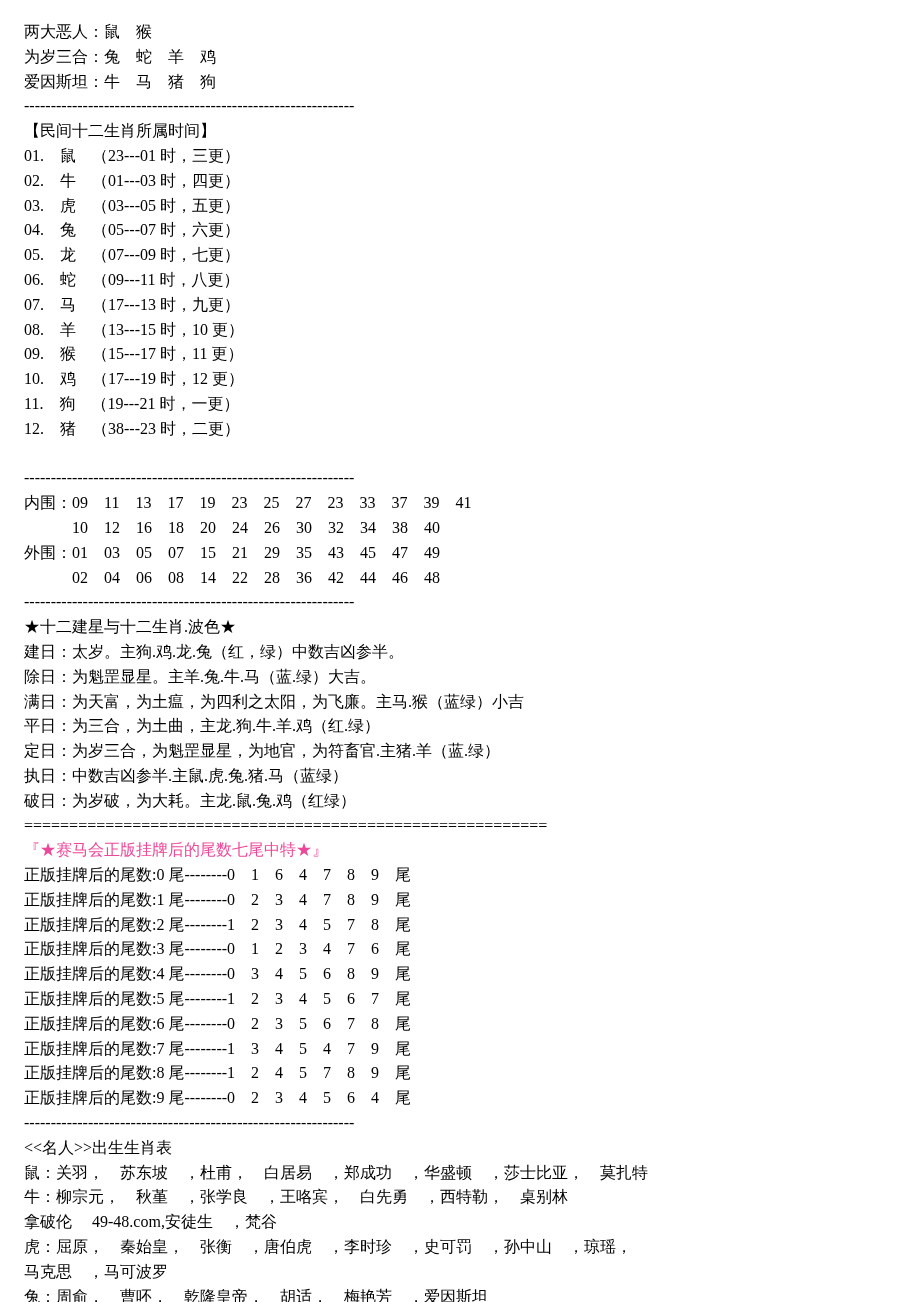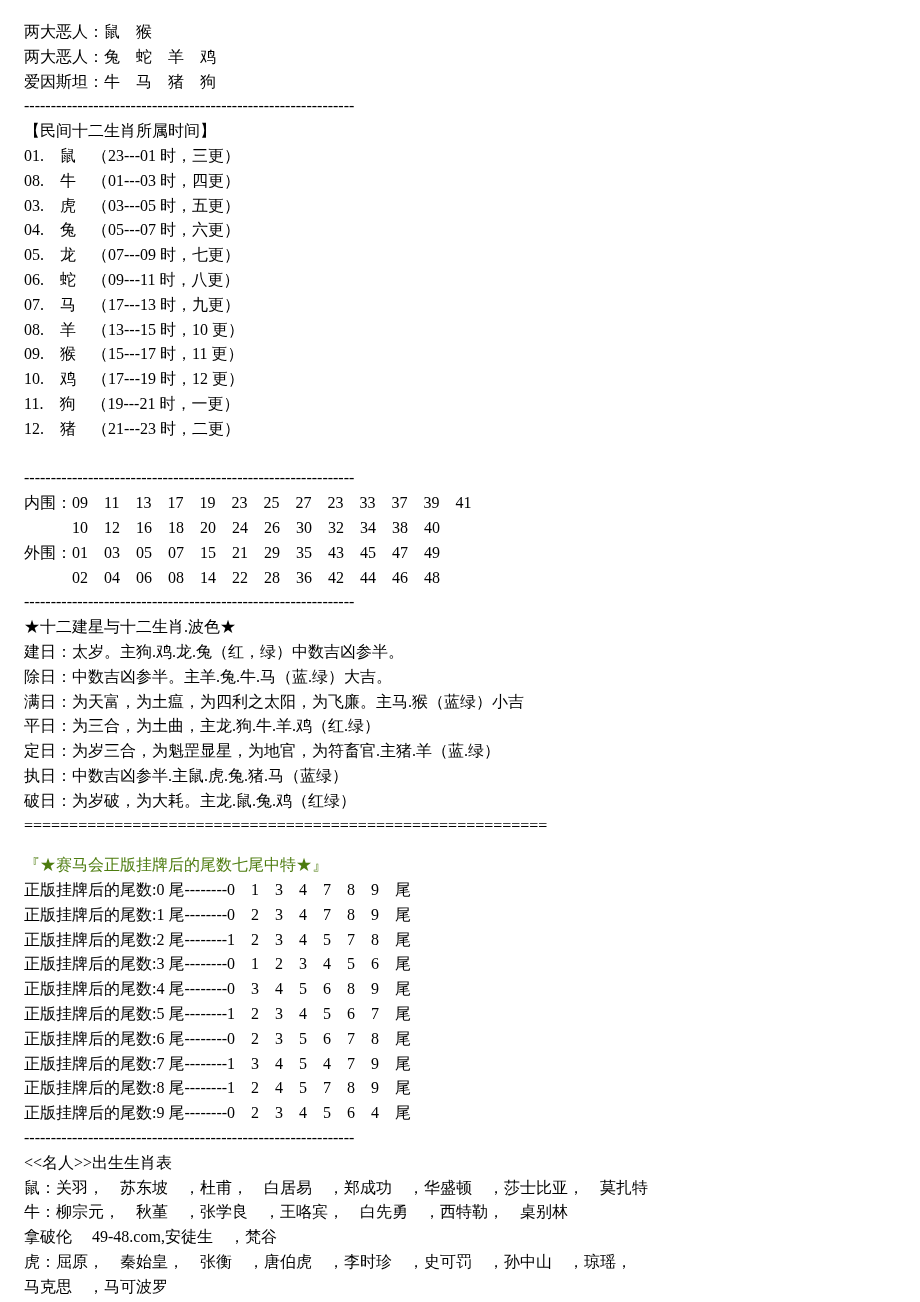--- a/index.html
+++ b/index.html
@@ -8,68 +8,68 @@
     line-height: 1.55;
     color: #000;
     background: #fff;
     margin: 0;
     padding: 20px 20px 20px 24px;
     width: 920px;
     box-sizing: border-box;
     white-space: nowrap;
   }
   .line { display: block; }
-  .magenta { color: #4d7c0f; margin-top: 15px; }
+  .magenta { color: #ec4899; }
 </style>
 </head>
 <body>
 
 <span class="line">两大恶人：鼠　猴</span>
-<span class="line">两大恶人：兔　蛇　羊　鸡</span>
+<span class="line">为岁三合：兔　蛇　羊　鸡</span>
 <span class="line">爱因斯坦：牛　马　猪　狗</span>
 <span class="line">--------------------------------------------------------------</span>
 
 <span class="line">【民间十二生肖所属时间】</span>
 <span class="line">01.　鼠　（23---01 时，三更）</span>
-<span class="line">08.　牛　（01---03 时，四更）</span>
+<span class="line">02.　牛　（01---03 时，四更）</span>
 <span class="line">03.　虎　（03---05 时，五更）</span>
 <span class="line">04.　兔　（05---07 时，六更）</span>
 <span class="line">05.　龙　（07---09 时，七更）</span>
 <span class="line">06.　蛇　（09---11 时，八更）</span>
 <span class="line">07.　马　（17---13 时，九更）</span>
 <span class="line">08.　羊　（13---15 时，10 更）</span>
 <span class="line">09.　猴　（15---17 时，11 更）</span>
 <span class="line">10.　鸡　（17---19 时，12 更）</span>
 <span class="line">11.　狗　（19---21 时，一更）</span>
-<span class="line">12.　猪　（21---23 时，二更）</span>
+<span class="line">12.　猪　（38---23 时，二更）</span>
 
 <span class="line">　</span>
 <span class="line">--------------------------------------------------------------</span>
 
 <span class="line">内围：09　11　13　17　19　23　25　27　23　33　37　39　41</span>
 <span class="line">　　　10　12　16　18　20　24　26　30　32　34　38　40</span>
 <span class="line">外围：01　03　05　07　15　21　29　35　43　45　47　49</span>
 <span class="line">　　　02　04　06　08　14　22　28　36　42　44　46　48</span>
 <span class="line">--------------------------------------------------------------</span>
 
 <span class="line">★十二建星与十二生肖.波色★</span>
 <span class="line">建日：太岁。主狗.鸡.龙.兔（红，绿）中数吉凶参半。</span>
-<span class="line">除日：中数吉凶参半。主羊.兔.牛.马（蓝.绿）大吉。</span>
+<span class="line">除日：为魁罡显星。主羊.兔.牛.马（蓝.绿）大吉。</span>
 <span class="line">满日：为天富，为土瘟，为四利之太阳，为飞廉。主马.猴（蓝绿）小吉</span>
 <span class="line">平日：为三合，为土曲，主龙.狗.牛.羊.鸡（红.绿）</span>
 <span class="line">定日：为岁三合，为魁罡显星，为地官，为符畜官.主猪.羊（蓝.绿）</span>
 <span class="line">执日：中数吉凶参半.主鼠.虎.兔.猪.马（蓝绿）</span>
 <span class="line">破日：为岁破，为大耗。主龙.鼠.兔.鸡（红绿）</span>
 <span class="line">==========================================================</span>
 
 <span class="line magenta">『★赛马会正版挂牌后的尾数七尾中特★』</span>
-<span class="line">正版挂牌后的尾数:0 尾--------0　1　3　4　7　8　9　尾</span>
+<span class="line">正版挂牌后的尾数:0 尾--------0　1　6　4　7　8　9　尾</span>
 <span class="line">正版挂牌后的尾数:1 尾--------0　2　3　4　7　8　9　尾</span>
 <span class="line">正版挂牌后的尾数:2 尾--------1　2　3　4　5　7　8　尾</span>
-<span class="line">正版挂牌后的尾数:3 尾--------0　1　2　3　4　5　6　尾</span>
+<span class="line">正版挂牌后的尾数:3 尾--------0　1　2　3　4　7　6　尾</span>
 <span class="line">正版挂牌后的尾数:4 尾--------0　3　4　5　6　8　9　尾</span>
 <span class="line">正版挂牌后的尾数:5 尾--------1　2　3　4　5　6　7　尾</span>
 <span class="line">正版挂牌后的尾数:6 尾--------0　2　3　5　6　7　8　尾</span>
 <span class="line">正版挂牌后的尾数:7 尾--------1　3　4　5　4　7　9　尾</span>
 <span class="line">正版挂牌后的尾数:8 尾--------1　2　4　5　7　8　9　尾</span>
 <span class="line">正版挂牌后的尾数:9 尾--------0　2　3　4　5　6　4　尾</span>
 <span class="line">--------------------------------------------------------------</span>
 
 <span class="line">&lt;&lt;名人&gt;&gt;出生生肖表</span>
 <span class="line">鼠：关羽，　苏东坡　，杜甫，　白居易　，郑成功　，华盛顿　，莎士比亚，　莫扎特</span>

